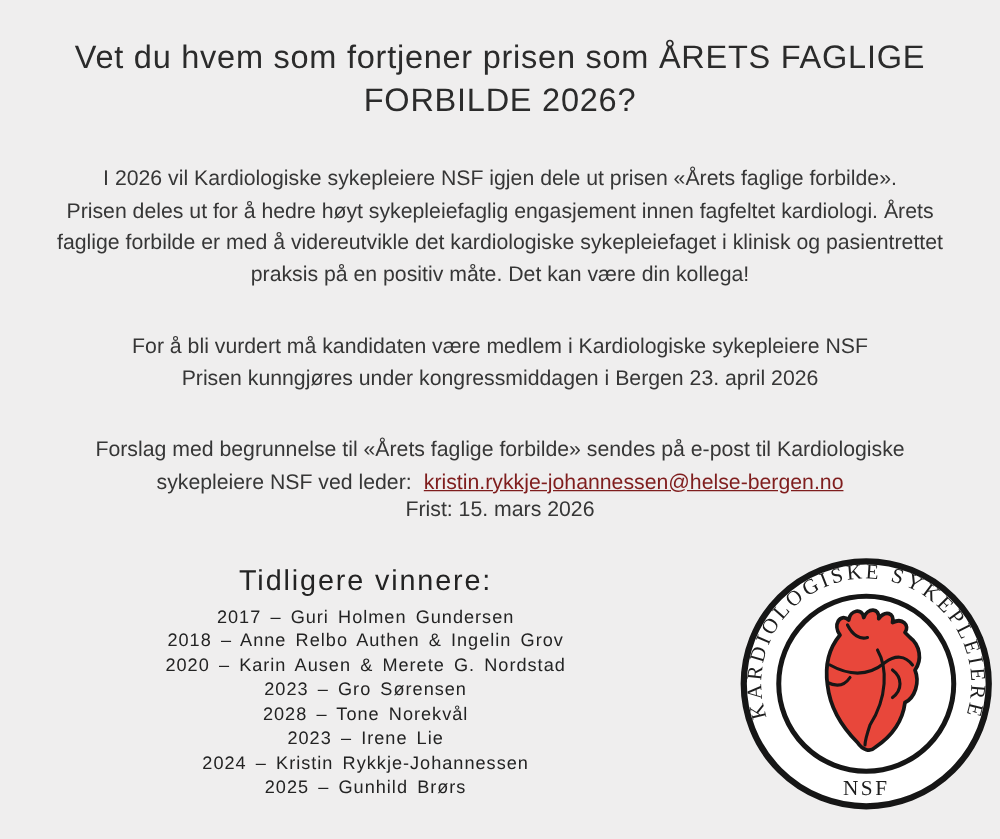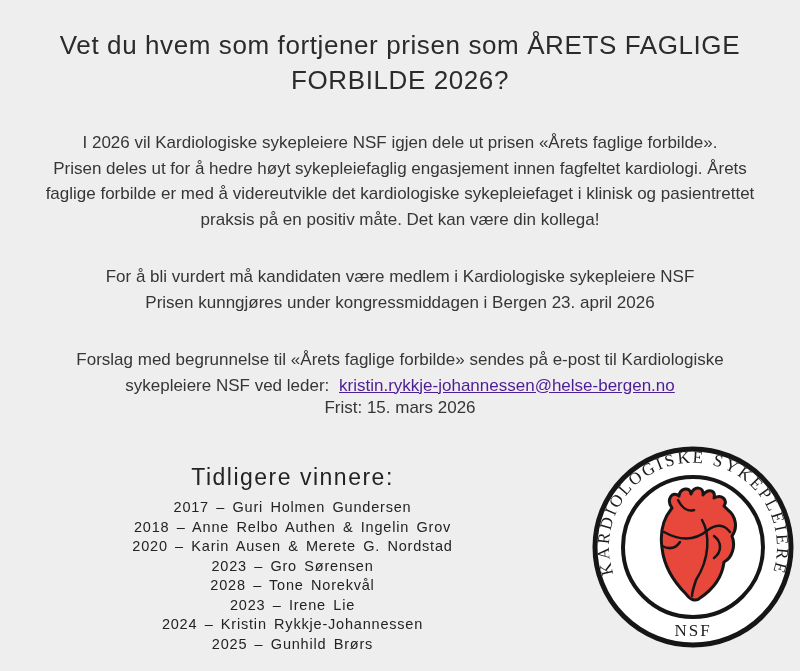--- a/index.html
+++ b/index.html
@@ -19,26 +19,26 @@
     font-weight: 400;
     color: #2b2b2b;
   }
 
   .para { font-size: 17px; line-height: 25.5px; margin-top: 32px; color: #363636; }
   .para .line { white-space: nowrap; }
 
   .deadline { font-size: 17px; color: #363636; }
 
   a.email {
-    color: #4c1d95;
+    color: #7f1d1d;
     text-decoration: underline;
     margin-left: 5px;
   }
 
-  .bottom { display: flex; align-items: flex-end; margin-top: 18px; }
+  .bottom { display: flex; align-items: center; margin-top: 18px; }
   .winners { width: 585px; text-align: center; }
   .winners-heading {
     font-size: 23px;
     font-weight: 400;
     letter-spacing: 1.5px;
     margin: 0 0 7px 0;
     color: #232323;
   }
   .winners-list {
     list-style: none;

